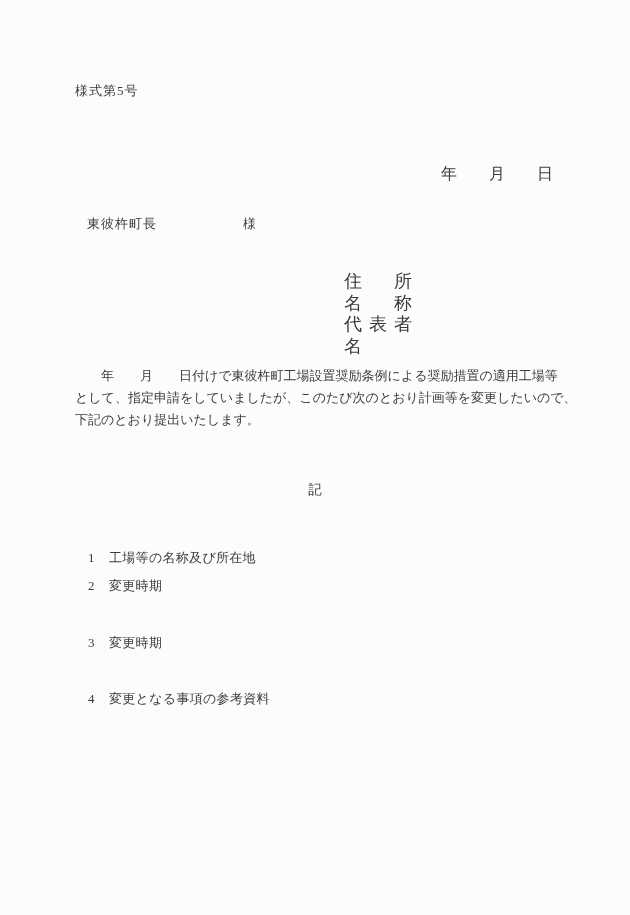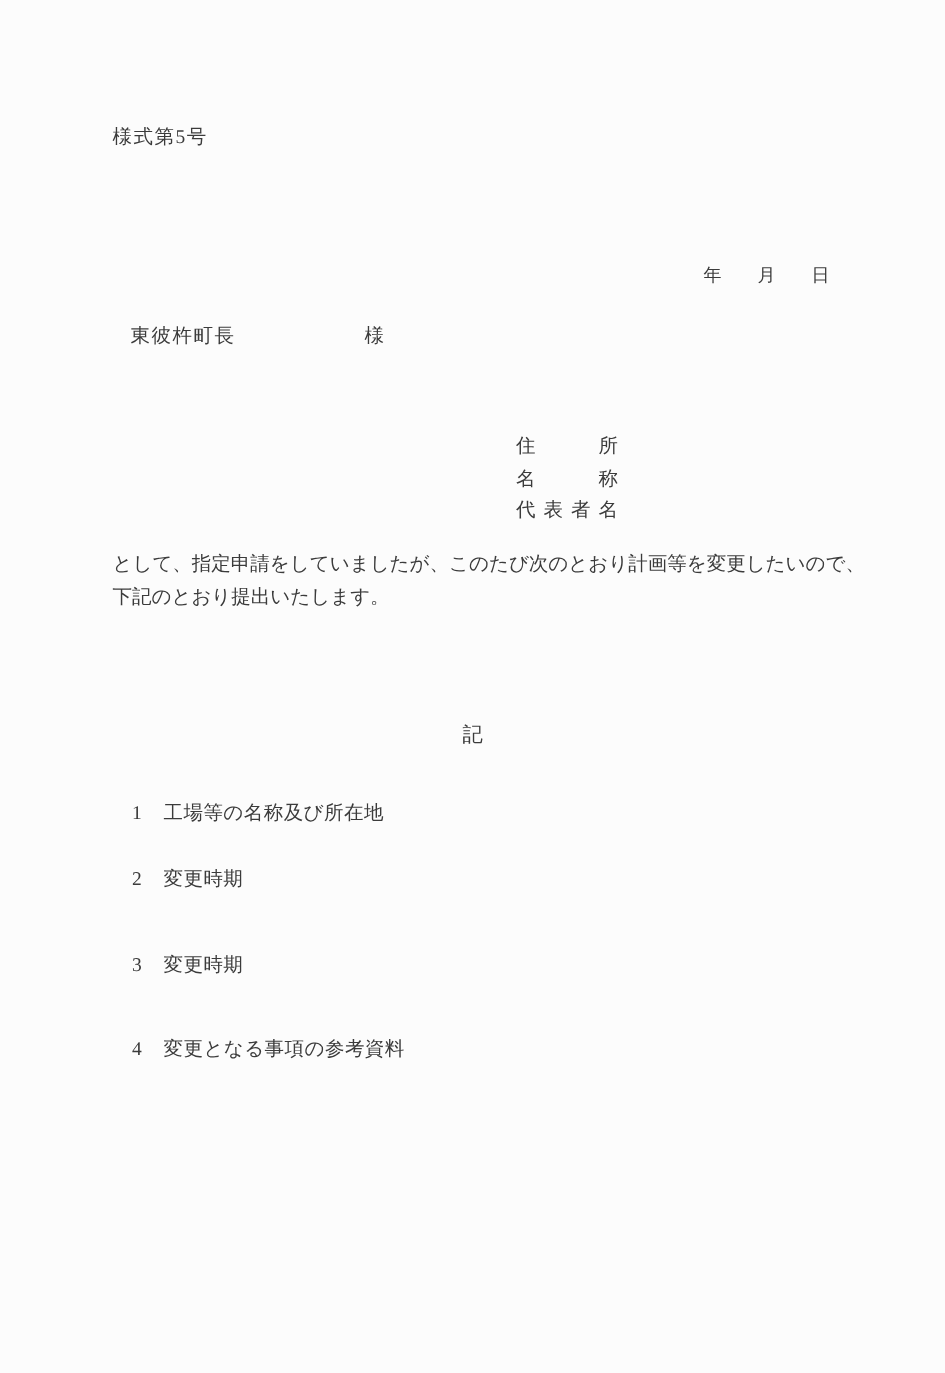--- a/index.html
+++ b/index.html
@@ -28,39 +28,38 @@
     left: 0;
     right: 0;
     top: 118px;
     text-align: center;
     font-size: 16px;
     letter-spacing: 12px;
     text-indent: 12px;
   }
   .date-line {
     right: 77px;
-    top: 175px;
-    font-size: 12px;
+    top: 164px;
+    font-size: 16px;
     white-space: pre;
   }
   .recipient {
     left: 75px;
     top: 215px;
     font-size: 13px;
     letter-spacing: 1px;
     margin-left: 12px;
   }
   .recipient .honorific {
     margin-left: 86px;
   }
   .applicant {
     left: 344px;
     top: 271px;
-    font-size: 13px;
-    margin-top: 15px;
+    font-size: 18px;
   }
   .applicant-line {
     width: 68px;
     line-height: 21.5px;
     text-align: justify;
     text-align-last: justify;
     text-justify: inter-character;
   }
   .body-text {
     left: 75px;
@@ -75,21 +74,21 @@
     left: 0;
     right: 0;
     top: 481px;
     text-align: center;
     font-size: 13.5px;
   }
   .item {
     left: 88px;
     font-size: 13px;
   }
-  .item-1 { top: 533px; }
+  .item-1 { top: 549px; }
   .item-2 { top: 577px; }
   .item-3 { top: 634px; }
   .item-4 { top: 690px; }
   .item-num {
     display: inline-block;
     width: 12px;
   }
   .item-label {
     margin-left: 9px;
     letter-spacing: 0.3px;
@@ -109,20 +108,21 @@
     <span>東彼杵町長</span><span class="honorific">様</span>
   </div>
 
   <div class="abs applicant">
     <div class="applicant-line">住所</div>
     <div class="applicant-line">名称</div>
     <div class="applicant-line">代表者名</div>
   </div>
 
   <div class="abs body-text">
+    <div class="body-line">　　年　　月　　日付けで東彼杵町工場設置奨励条例による奨励措置の適用工場等</div>
     <div class="body-line">として、指定申請をしていましたが、このたび次のとおり計画等を変更したいので、</div>
     <div class="body-line">下記のとおり提出いたします。</div>
   </div>
 
   <div class="abs note-heading">記</div>
 
   <div class="abs item item-1">
     <span class="item-num">1</span><span class="item-label">工場等の名称及び所在地</span>
   </div>
 

